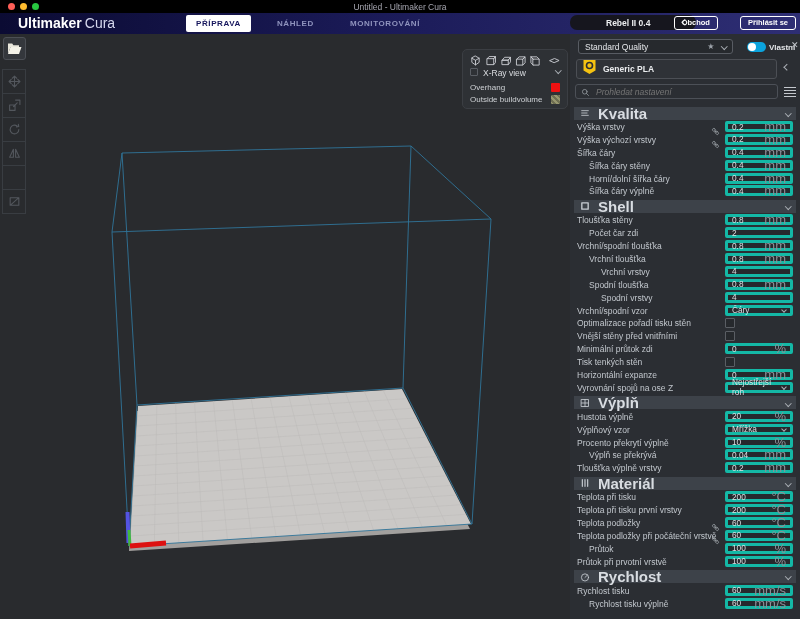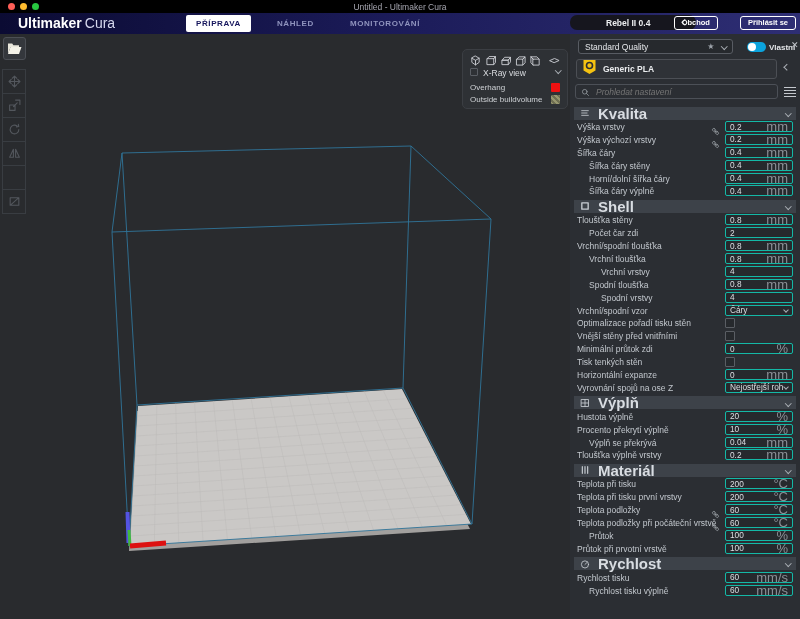--- a/index.html
+++ b/index.html
@@ -80,21 +80,21 @@
   .hamburger{position:absolute;left:214px;top:53px;width:12px;}
   .hamburger i{display:block;height:1.4px;background:#c4c8cd;margin-bottom:1.6px;}
 
   .sections{position:absolute;left:0;top:70px;width:230px;}
   .sec-h{height:13px;margin:2.5px 4px .5px;background:#3d4249;display:flex;align-items:center;
     padding:0 6px;color:#c9ced4;}
   .sec-h .t{font-size:15px;font-weight:700;color:#d9dde2;margin-left:8px;}
   .sec-h .chev{margin-left:auto;}
   .srow{position:relative;height:12.9px;}
   .srow .rl{position:absolute;top:2px;font-size:8.5px;color:#c3c8ce;white-space:nowrap;}
-  .vbox{position:absolute;left:155px;top:1px;width:68px;height:11px;border:1px solid #14b8a6;
+  .vbox{position:absolute;left:155px;top:1px;width:68px;height:11px;border:3px solid #14b8a6;
     border-radius:2px;background:#26292d;display:flex;align-items:center;padding:0 4px;}
   .vbox .v{font-size:8.3px;color:#dcdfe3;}
   .vbox .u{margin-left:auto;font-size:13px;color:#8b9097;}
   .vbox .chev{margin-left:auto;width:4px;height:4px;}
   .cbox{position:absolute;left:155px;top:1.5px;width:10px;height:10px;border:1px solid #5a5e64;
     background:#26292d;border-radius:1px;}
   .linkic{position:absolute;left:141px;top:2px;color:#9aa0a6;}
 </style>
 </head>
 <body>
@@ -447,20 +447,27 @@
         <i class="chev"></i>
       </div>
       <div class="srow">
         <span class="rl" style="left: 7px;">Hustota výplně</span>
         <div class="vbox">
           <span class="v">20</span>
           <span class="u">%</span>
         </div>
       </div>
       <div class="srow">
+        <span class="rl" style="left: 7px;">Výplňový vzor</span>
+        <div class="vbox">
+          <span class="v">Mřížka</span>
+          <i class="chev"></i>
+        </div>
+      </div>
+      <div class="srow">
         <span class="rl" style="left: 7px;">Procento překrytí výplně</span>
         <div class="vbox">
           <span class="v">10</span>
           <span class="u">%</span>
         </div>
       </div>
       <div class="srow">
         <span class="rl" style="left: 19px;">Výplň se překrývá</span>
         <div class="vbox">
           <span class="v">0.04</span>

